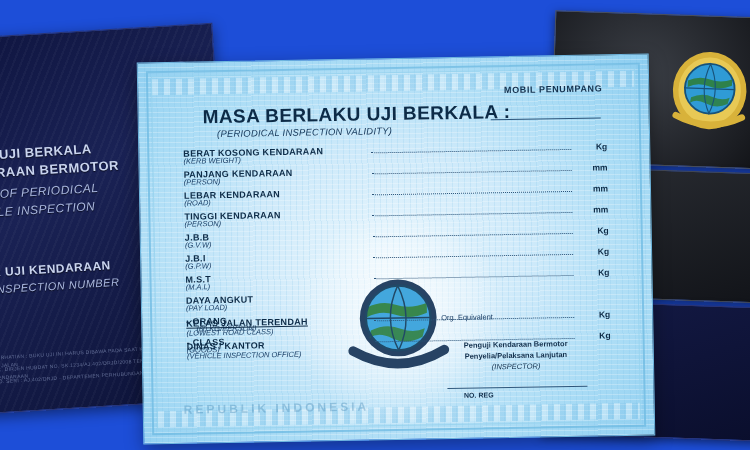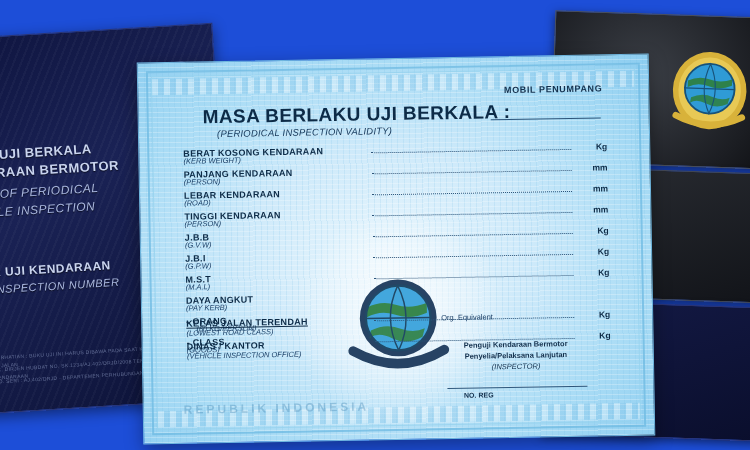--- a/index.html
+++ b/index.html
@@ -472,21 +472,21 @@
 
         <div class="row tall">
           <span class="lbl">M.S.T</span>
           <span class="sub">(M.A.L)</span>
           <span class="dots"></span>
           <span class="unit">Kg</span>
         </div>
 
         <div class="row tall">
           <span class="lbl">DAYA ANGKUT</span>
-          <span class="sub">(PAY KERB)</span>
+          <span class="sub">(PAY LOAD)</span>
         </div>
 
         <div class="row tall indent">
           <span class="lbl">- ORANG</span>
           <span class="sub" style="left:10px">(60 KG/PERSON)</span>
           <span class="dots"></span>
           <span class="eq-note">Org. Equivalent</span>
           <span class="unit">Kg</span>
         </div>
 

